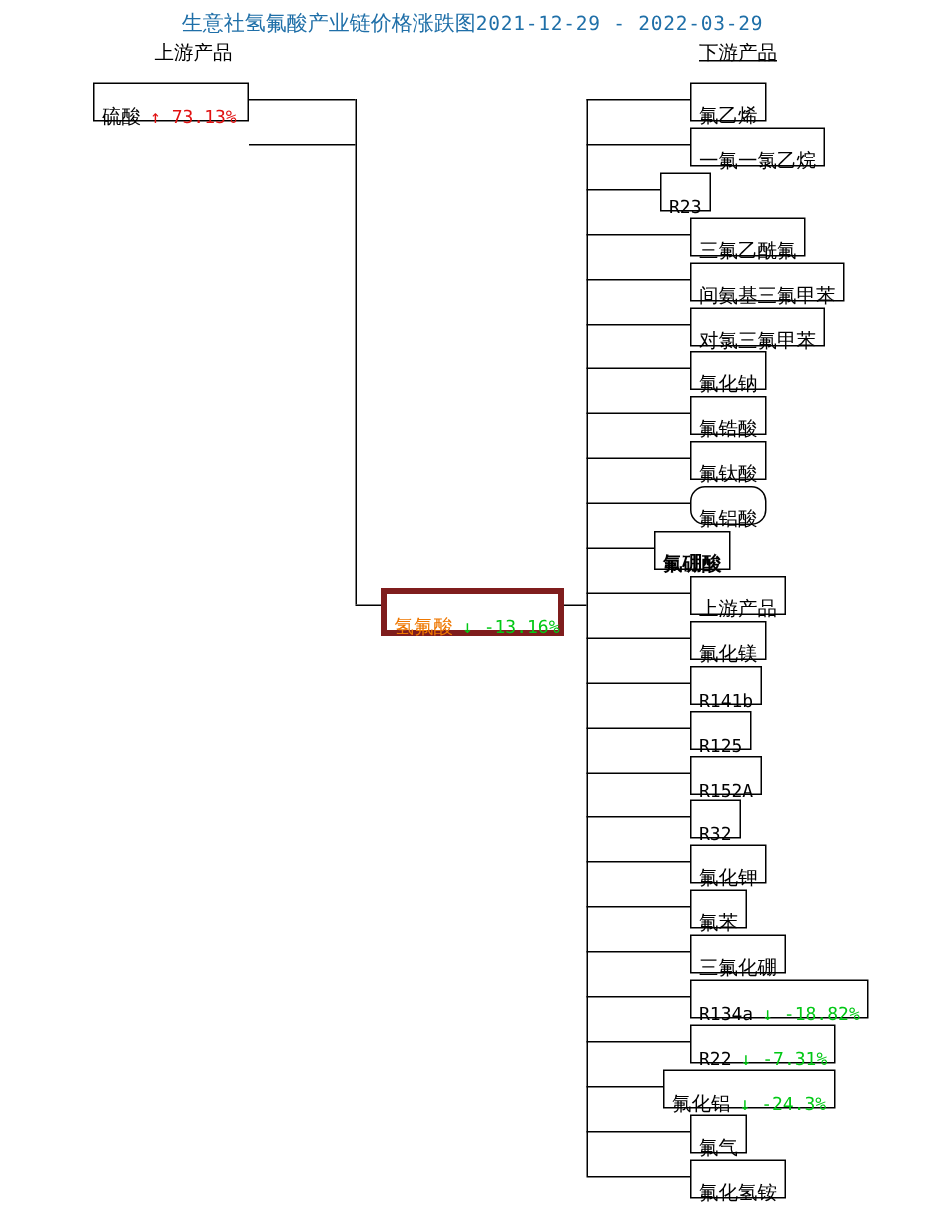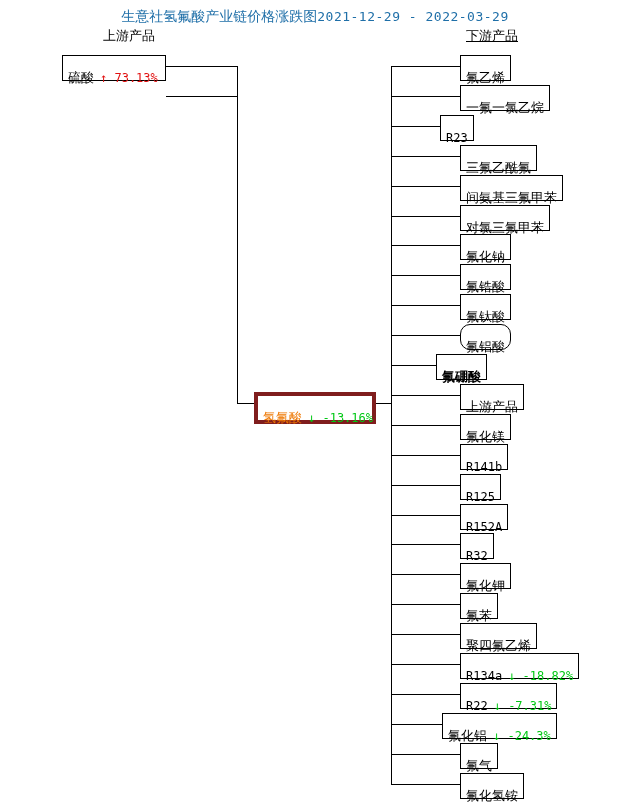--- a/index.html
+++ b/index.html
@@ -165,21 +165,21 @@
       <div class="node down-node" style="top: 324px; left: 460px; border-radius: 10px;"><span class="nm">氟铝酸</span></div>
       <div class="node down-node" style="top: 354px; left: 436px; font-weight: bold;"><span class="nm">氟硼酸</span></div>
       <div class="node down-node" style="top: 384px; left: 460px;"><span class="nm">上游产品</span></div>
       <div class="node down-node" style="top: 414px; left: 460px;"><span class="nm">氟化镁</span></div>
       <div class="node down-node" style="top: 444px; left: 460px;"><span class="nm-mono">R141b</span></div>
       <div class="node down-node" style="top: 474px; left: 460px; text-align: center;"><span class="nm-mono">R125</span></div>
       <div class="node down-node" style="top: 504px; left: 460px;"><span class="nm-mono">R152A</span></div>
       <div class="node down-node" style="top: 533px; left: 460px; text-align: center;"><span class="nm-mono">R32</span></div>
       <div class="node down-node" style="top: 563px; left: 460px;"><span class="nm">氟化钾</span></div>
       <div class="node down-node" style="top: 593px; left: 460px;"><span class="nm">氟苯</span></div>
-      <div class="node down-node" style="top: 623px; left: 460px;"><span class="nm">聚四氟乙烯</span></div>
+      <div class="node down-node" style="top: 623px; left: 460px;"><span class="nm">三氟化硼</span></div>
       <div class="node down-node" style="top: 653px; left: 460px;"><span class="nm-mono">R134a</span><span class="pct down">↓ -18.82%</span></div>
       <div class="node down-node" style="top: 683px; left: 460px;"><span class="nm-mono">R22</span><span class="pct down">↓ -7.31%</span></div>
       <div class="node down-node" style="top: 713px; left: 442px;"><span class="nm">氟化铝</span><span class="pct down">↓ -24.3%</span></div>
       <div class="node down-node" style="top: 743px; left: 460px;"><span class="nm">氟气</span></div>
       <div class="node down-node" style="top: 773px; left: 460px;"><span class="nm">氟化氢铵</span></div>
     </div>
 
 </div>
 
 </body></html>

